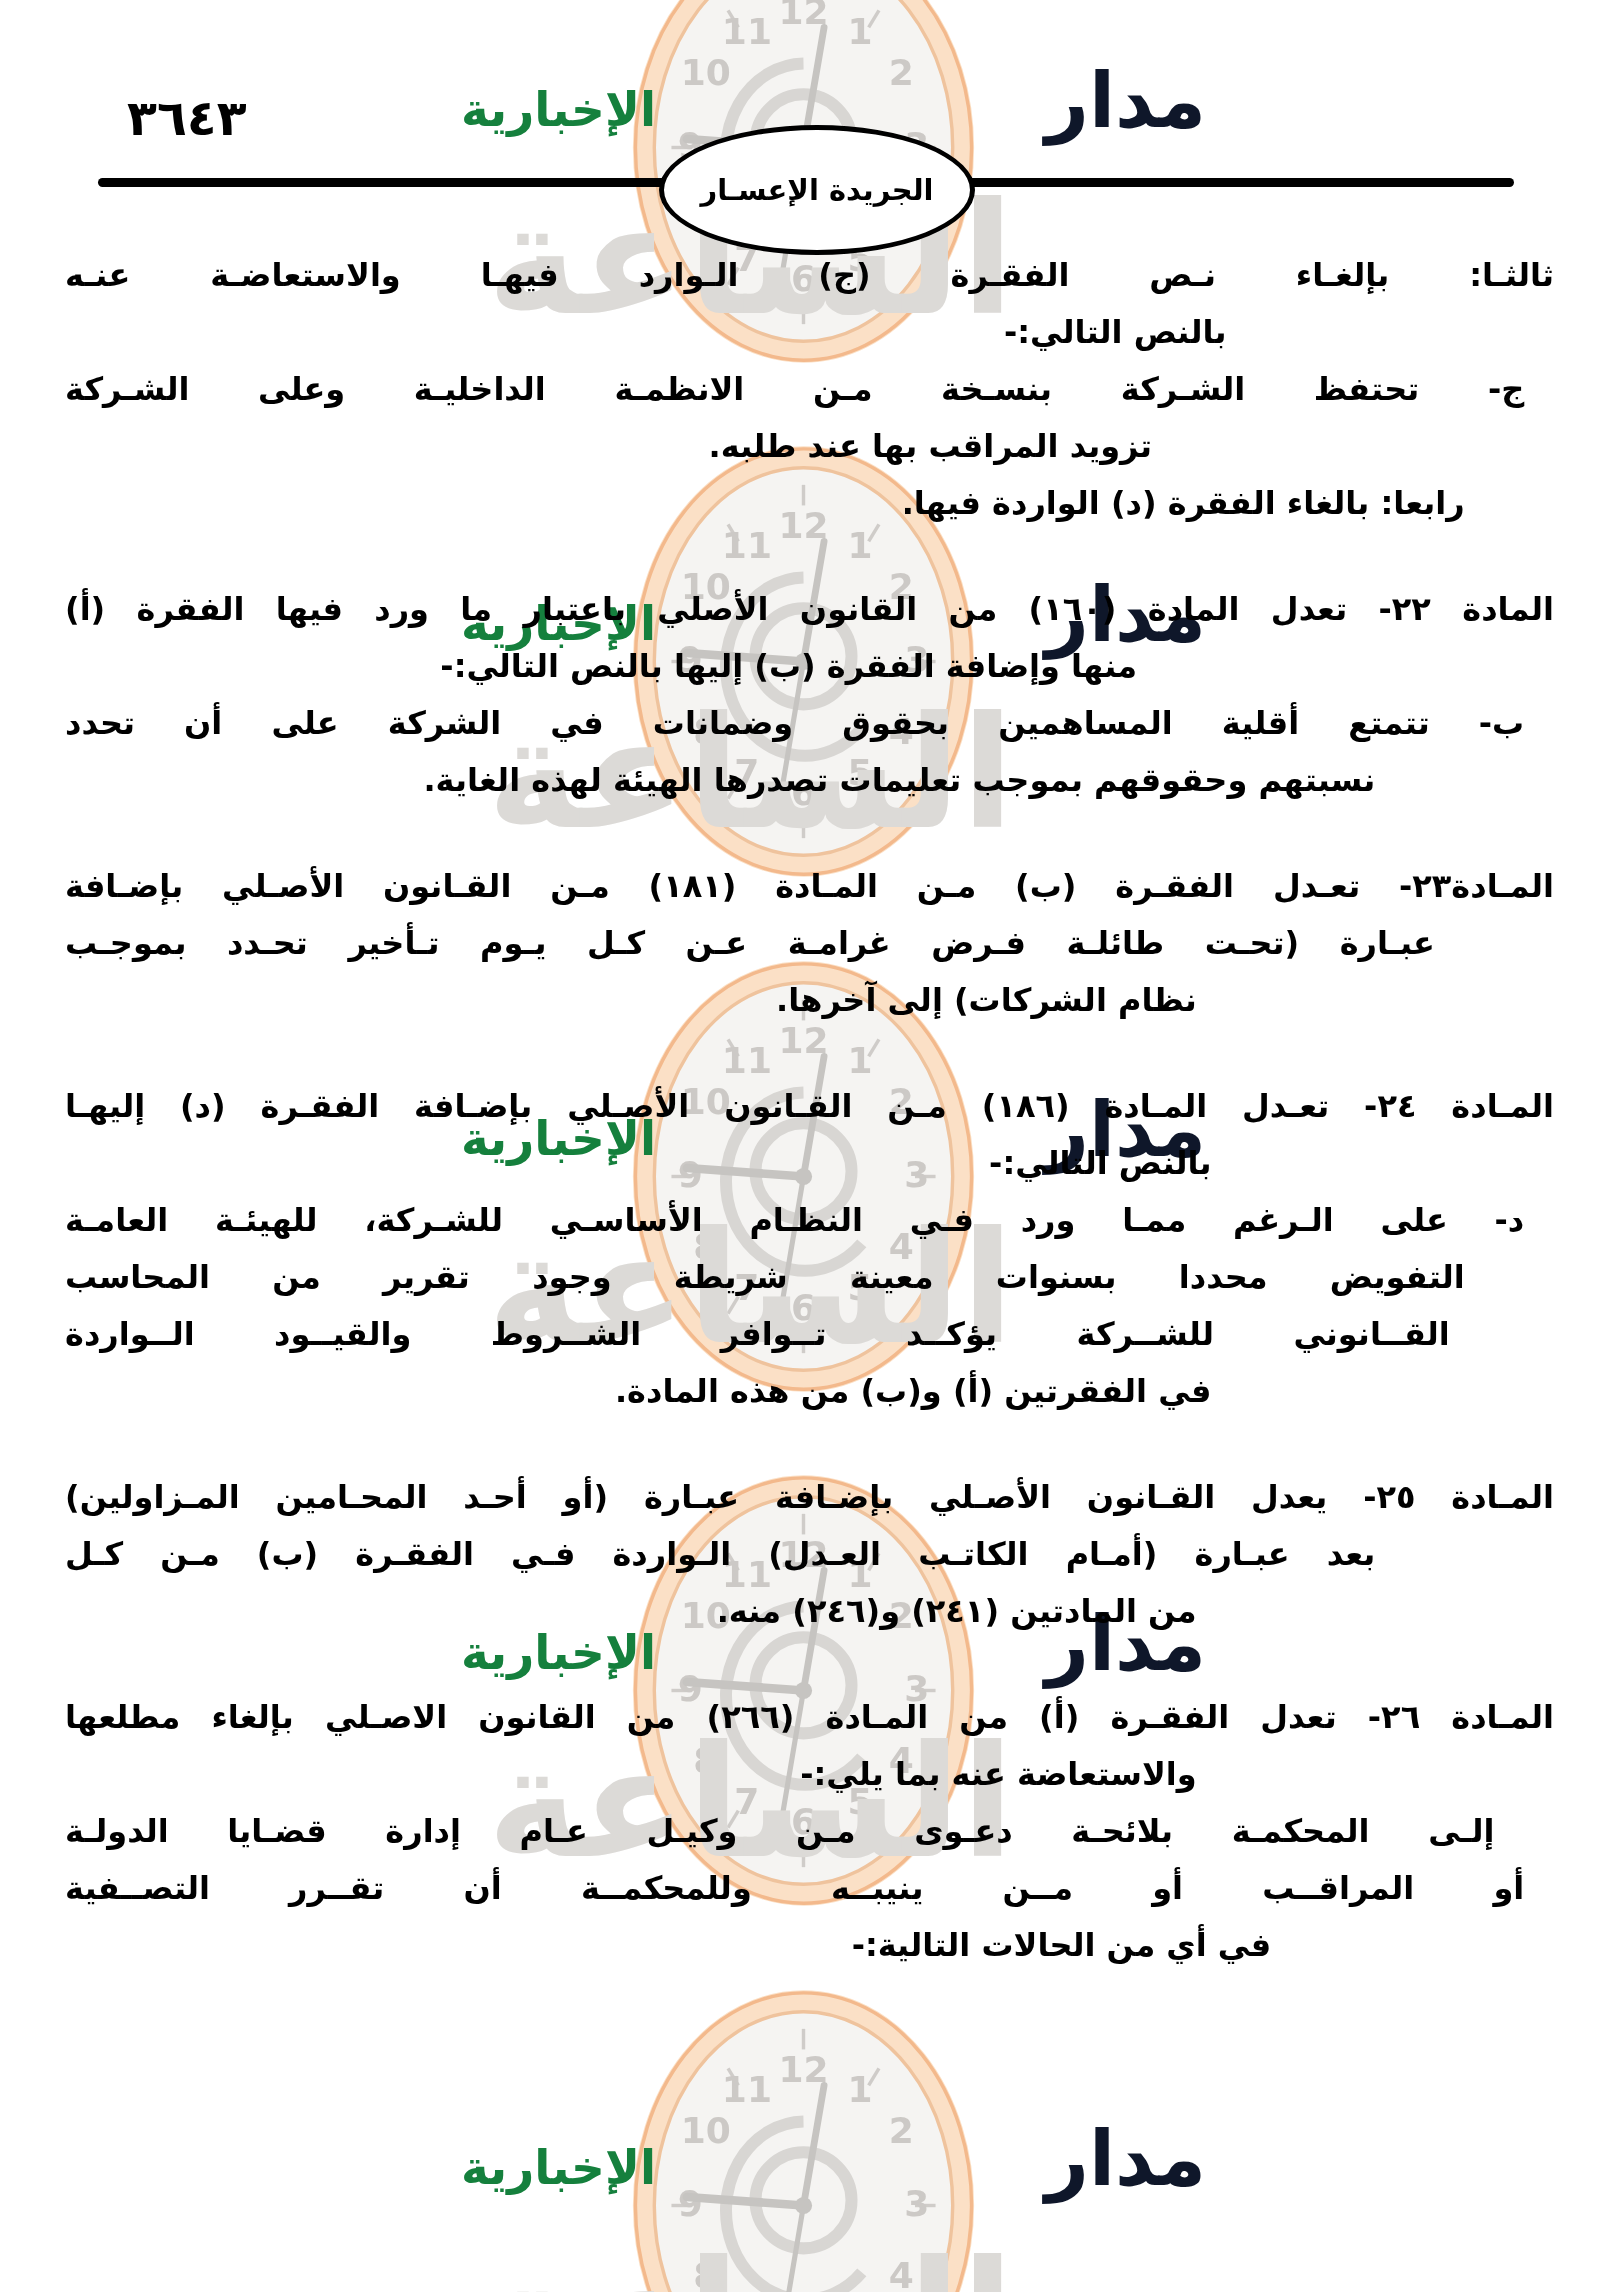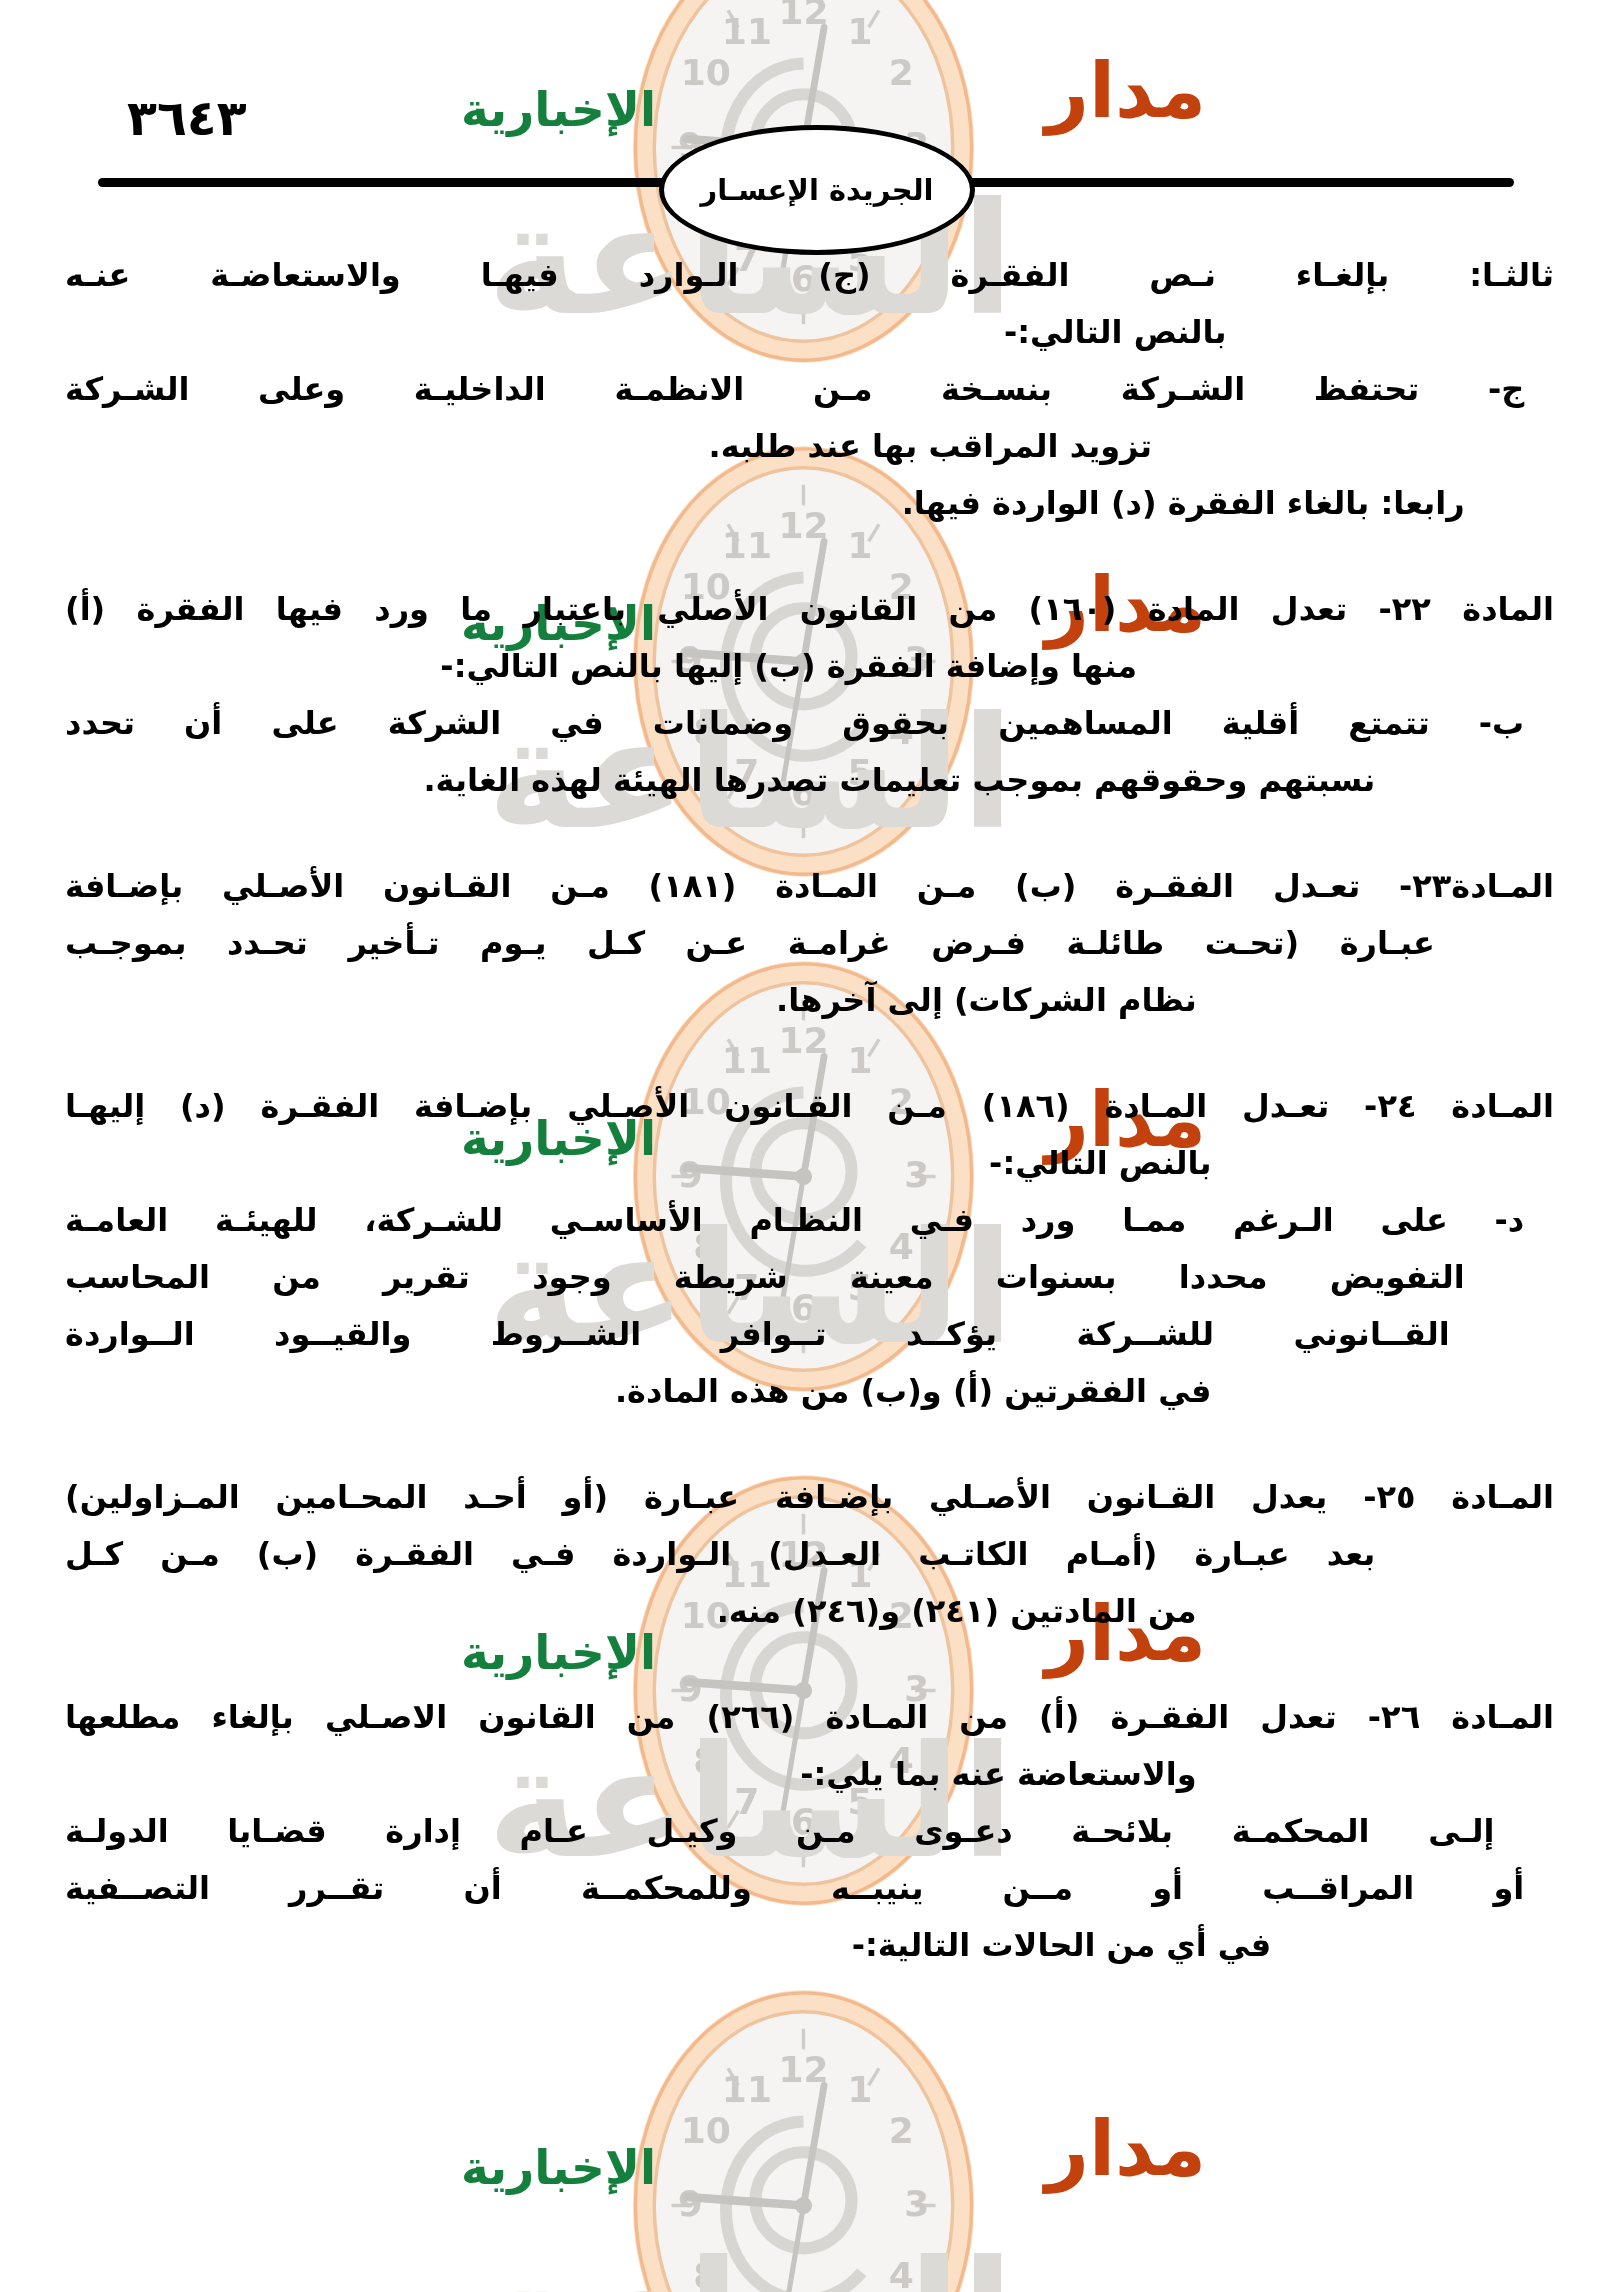--- a/index.html
+++ b/index.html
@@ -10,22 +10,22 @@
     font-family:"DejaVu Sans", sans-serif;
     color:#000;
   }
   
   .wm{
     position:absolute;left:392px;width:843px;height:510px;
     pointer-events:none;z-index:0;
   }
   .wm-clock{position:absolute;left:240px;top:0;width:343px;height:461px;}
   .wm-madar{
-    position:absolute;right:29px;top:129px;
-    font-size:76px;font-weight:bold;color:#c2410c;
+    position:absolute;right:29px;top:139px;
+    font-size:76px;font-weight:bold;color:#0f172a;
   }
   .wm-akhbariya{
     position:absolute;left:69px;top:165px;
     font-size:47px;font-weight:bold;color:#15803d;
   }
   .wm-saa{
     position:absolute;left:54px;top:265px;
     font-size:155px;font-weight:bold;color:#dcdad7;line-height:1;margin-left:41px;
   }
   

